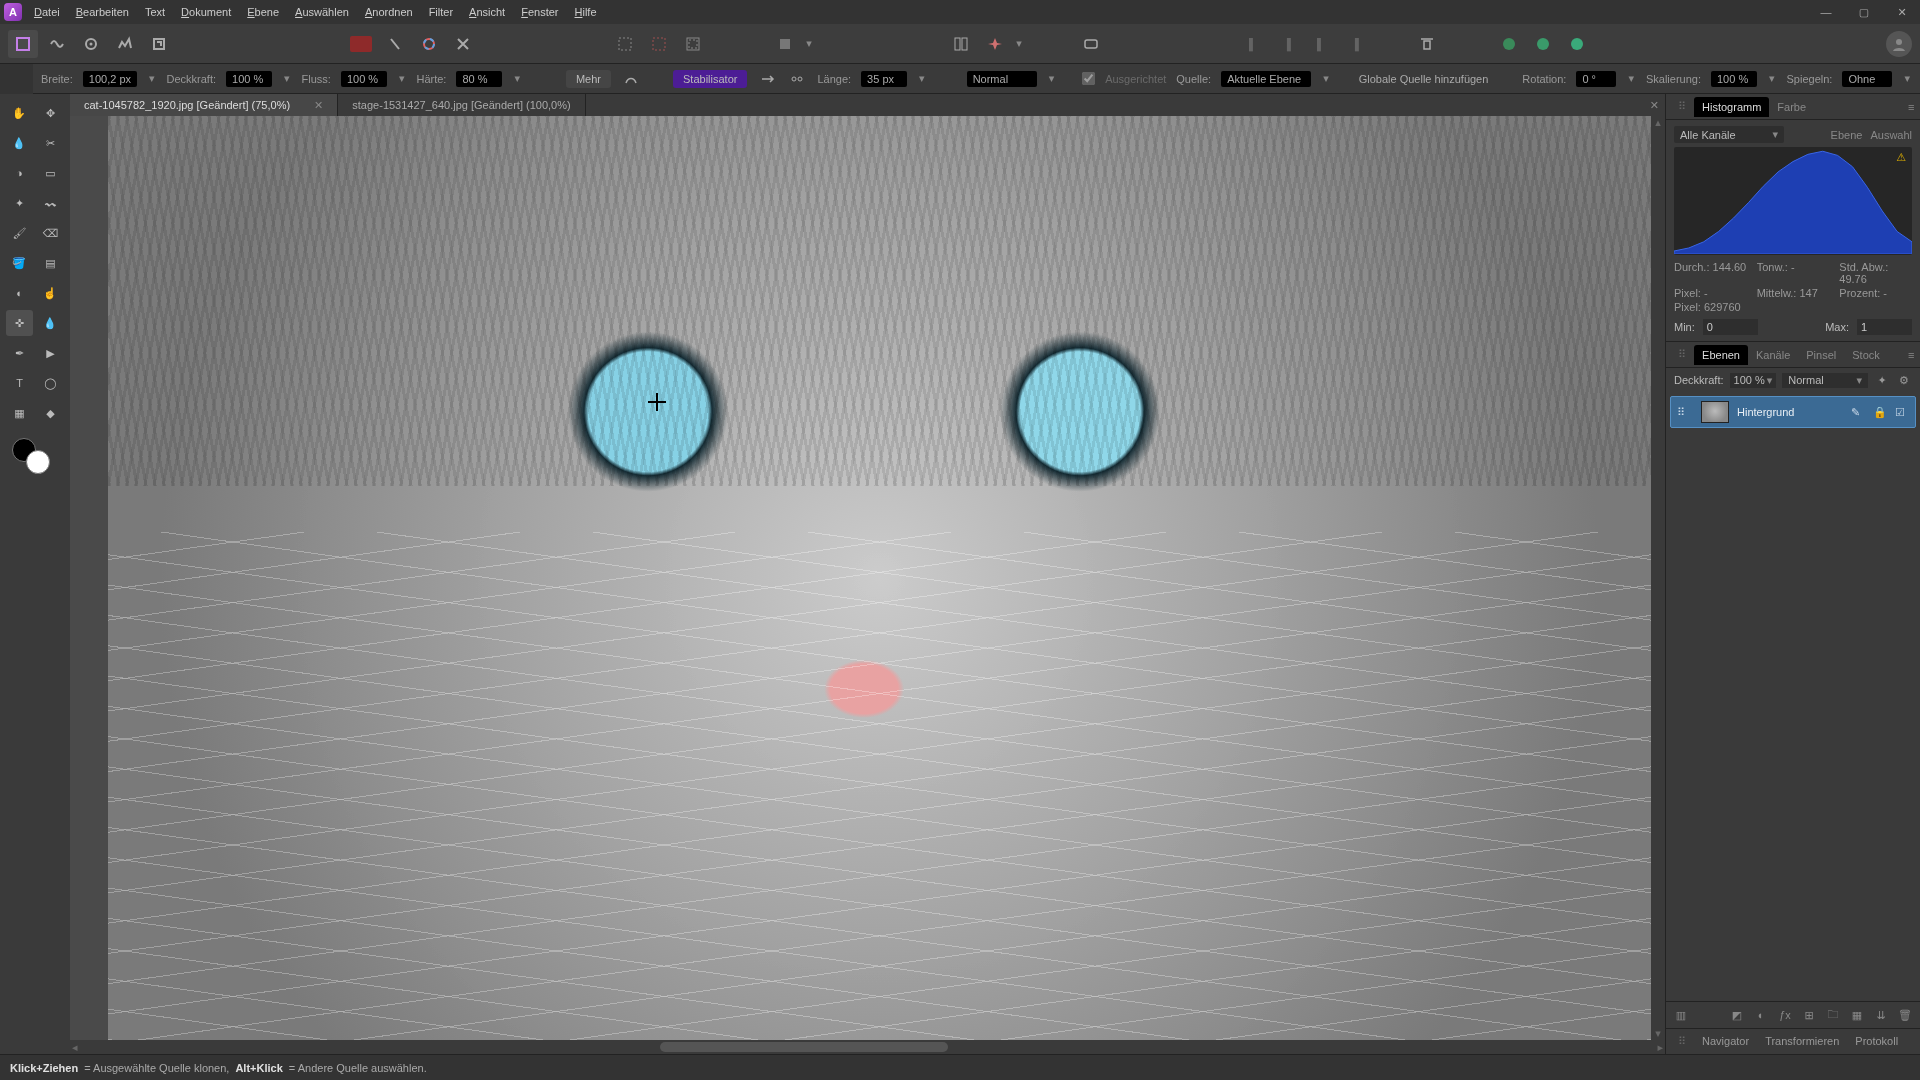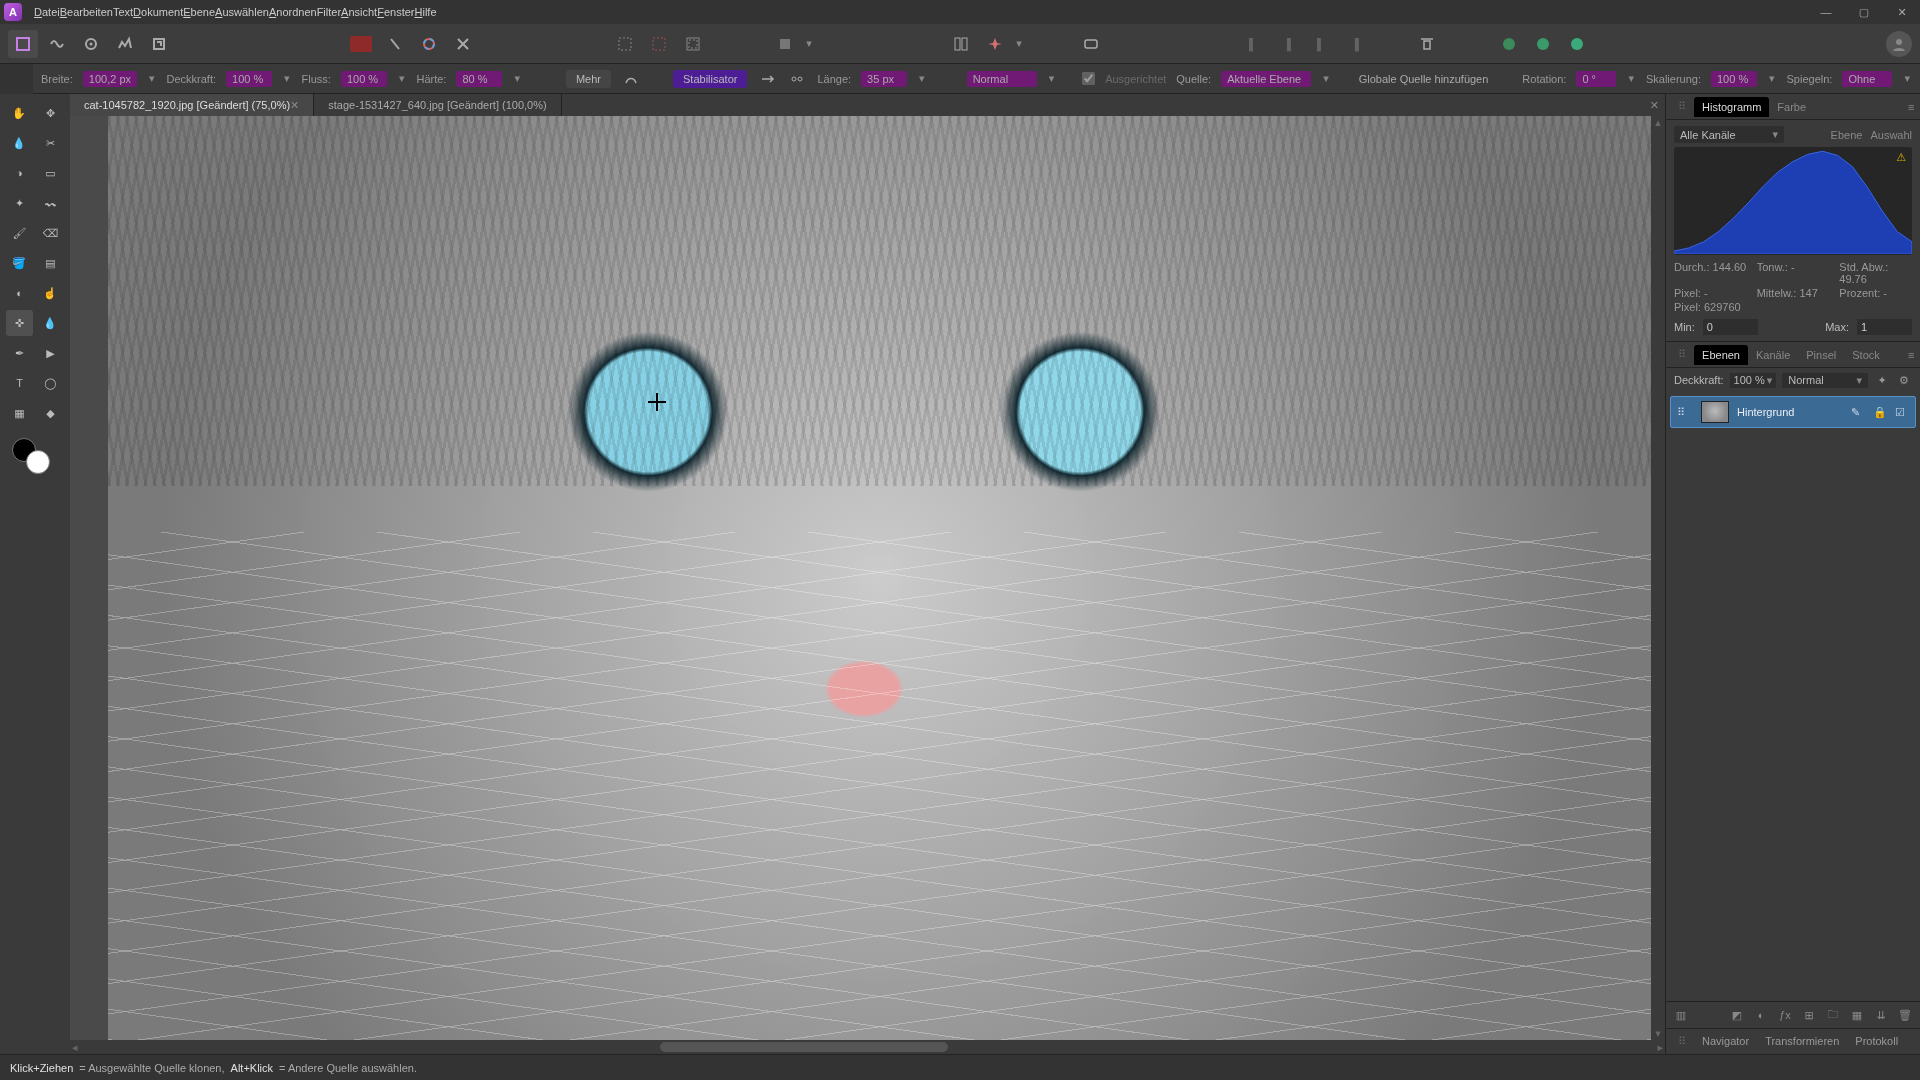--- a/index.html
+++ b/index.html
@@ -1,57 +1,57 @@
 <!DOCTYPE html>
 <html><head>
 <meta charset="utf-8">
 <style>
 * { margin: 0; padding: 0; box-sizing: border-box; font-family: "Segoe UI", Arial, sans-serif; font-size: 11px; user-select: none; }
 html, body { width: 1920px; height: 1080px; background: #333333; color: #bbbbbb; overflow: hidden; }
 
 
 .titlebar { height: 24px; background: #333333; display: flex; align-items: center; padding: 0 4px; }
 .titlebar .logo { width: 18px; height: 18px; background: linear-gradient(135deg,#c060e0,#8030b0); border-radius: 4px; margin-right: 12px; display:flex;align-items:center;justify-content:center;color:#fff;font-weight:bold; }
-.titlebar .menu { display: flex; }
+.titlebar .menu { display: flex; gap: 16px; }
 .titlebar .menu span { color: #cccccc; cursor: default; }
 .titlebar .menu span u { text-decoration: underline; }
 .titlebar .wincontrols { margin-left: auto; display: flex; gap: 10px; }
 .titlebar .wincontrols div { width: 28px; height: 18px; display:flex;align-items:center;justify-content:center;color:#aaa; }
 
 
 .iconbar { height: 40px; background: #3d3d3d; border-bottom: 1px solid #222; display: flex; align-items: center; padding: 0 8px; gap: 6px; }
 .iconbar .grp { display: flex; align-items: center; gap: 4px; }
 .iconbar .btn { width: 30px; height: 28px; display:flex;align-items:center;justify-content:center; border-radius:3px; color:#aaa; }
 .iconbar .btn.active { background:#4a4a4a; }
 .iconbar .swatch { width:22px;height:16px;border-radius:2px; }
 .iconbar .drop { width:10px;text-align:center;color:#888; }
 .iconbar .spacer-lg { width: 160px; }
 .iconbar .avatar { margin-left:auto; width:26px;height:26px;border-radius:50%;background:#555;display:flex;align-items:center;justify-content:center;color:#999; }
 
 
 .ctxbar { height: 30px; background: #3a3a3a; border-bottom: 1px solid #222; display: flex; align-items: center; padding: 0 8px; gap: 10px; color:#aaa; white-space:nowrap;margin-left:33px; }
 .ctxbar label { color:#999; }
-.ctxbar .val { background:#701a75; padding: 2px 6px; min-width:46px; display:inline-block; border-radius:2px; }
+.ctxbar .val { background:#000000; padding: 2px 6px; min-width:46px; display:inline-block; border-radius:2px; }
 .ctxbar .dd { color:#888; padding:0 2px; }
 .ctxbar .btnsm { background:#454545; padding:3px 10px; border-radius:3px; color:#bbb; }
 .ctxbar .iconsm { width:20px;height:18px;display:inline-flex;align-items:center;justify-content:center;color:#888; }
 .ctxbar input[type=checkbox]{accent-color:#888;}
 
 
 .workarea { position:absolute; top:94px; left:0; right:0; bottom:26px; display:flex; }
 .tools { width:70px; background:#3a3a3a; display:grid; grid-template-columns:1fr 1fr; gap:4px; padding:6px; align-content:start; }
 .tools .tool { height:26px; display:flex;align-items:center;justify-content:center; color:#bbb; border-radius:3px; position:relative;}
 .tools .tool.active { background:#505050; }
 .tools .colorwell { grid-column:1 / span 2; height:40px; position:relative; margin-top:6px;}
 .tools .colorwell .fg{ position:absolute;left:6px;top:2px;width:24px;height:24px;border-radius:50%;background:#000;border:1px solid #777;}
 .tools .colorwell .bg{ position:absolute;left:20px;top:14px;width:24px;height:24px;border-radius:50%;background:#fff;border:1px solid #777;}
 
 .canvaszone { flex:1; background:#4a4a4a; display:flex; flex-direction:column; position:relative;}
 .doc-tabs { height:22px; background:#3a3a3a; display:flex; align-items:center; color:#aaa; }
-.doc-tabs .tab { padding:0 14px; height:100%; display:flex; align-items:center; gap:0; border-right:1px solid #222; }
+.doc-tabs .tab { padding:0 14px; height:100%; display:flex; align-items:center; gap:24px; border-right:1px solid #222; }
 .doc-tabs .tab.active { background:#474747; color:#ddd; }
 .doc-tabs .tab .x { color:#888; }
 .canvas-holder { flex:1; position:relative; overflow:hidden; background:#4a4a4a; }
 .canvas-holder .ruler-edge-v { position:absolute;right:0;top:0;width:14px;bottom:14px;background:#3a3a3a; display:flex; flex-direction:column; justify-content:space-between; align-items:center; color:#666;}
 .canvas-holder .ruler-edge-h { position:absolute;left:0;right:0;bottom:0;height:14px;background:#3a3a3a; display:flex; justify-content:space-between; align-items:center; color:#666; padding:0 2px;}
 .canvas-holder .scroll-thumb-h { position:absolute; bottom:2px; height:10px; left:590px; width:288px; background:#555; border-radius:5px;}
 .photo { position:absolute; left:38px; top:0; right:14px; bottom:14px; background:#888; }
 
 
 .photo { background:
@@ -105,21 +105,21 @@
 .panel-bottom-icons{ margin-top:auto; display:flex; gap:6px; padding:4px 6px; justify-content:flex-end; border-top:1px solid #222; flex-wrap:wrap;}
 .panel-bottom-icons span{ width:18px;height:18px;display:flex;align-items:center;justify-content:center;color:#888;}
 .panel-lower-tabs { display:flex; gap:0; padding:2px 4px; border-top:1px solid #222;}
 .panel-lower-tabs span{ padding:4px 8px; color:#999; }
 .sel{ display:inline-flex; align-items:center; gap:6px; background:#2e2e2e; padding:2px 6px; border-radius:2px; min-width:110px;}
 .selright{ display:flex; gap:8px; margin-left:auto; }
 .selright span{ color:#888; }
 
 
 .statusbar { position:absolute; left:0; right:0; bottom:0; height:26px; background:#333333; color:#aaa; display:flex; align-items:center; padding:0 10px; gap:6px; border-top:1px solid #222;}
-.statusbar b { color:#e0e0e0; font-weight:400; }
+.statusbar b { color:#e0e0e0; font-weight:700; }
 
 
 .svg{width:16px;height:16px;}
 </style>
 </head>
 <body>
 
 <div class="titlebar">
   <div class="logo">A</div>
   <div class="menu">

